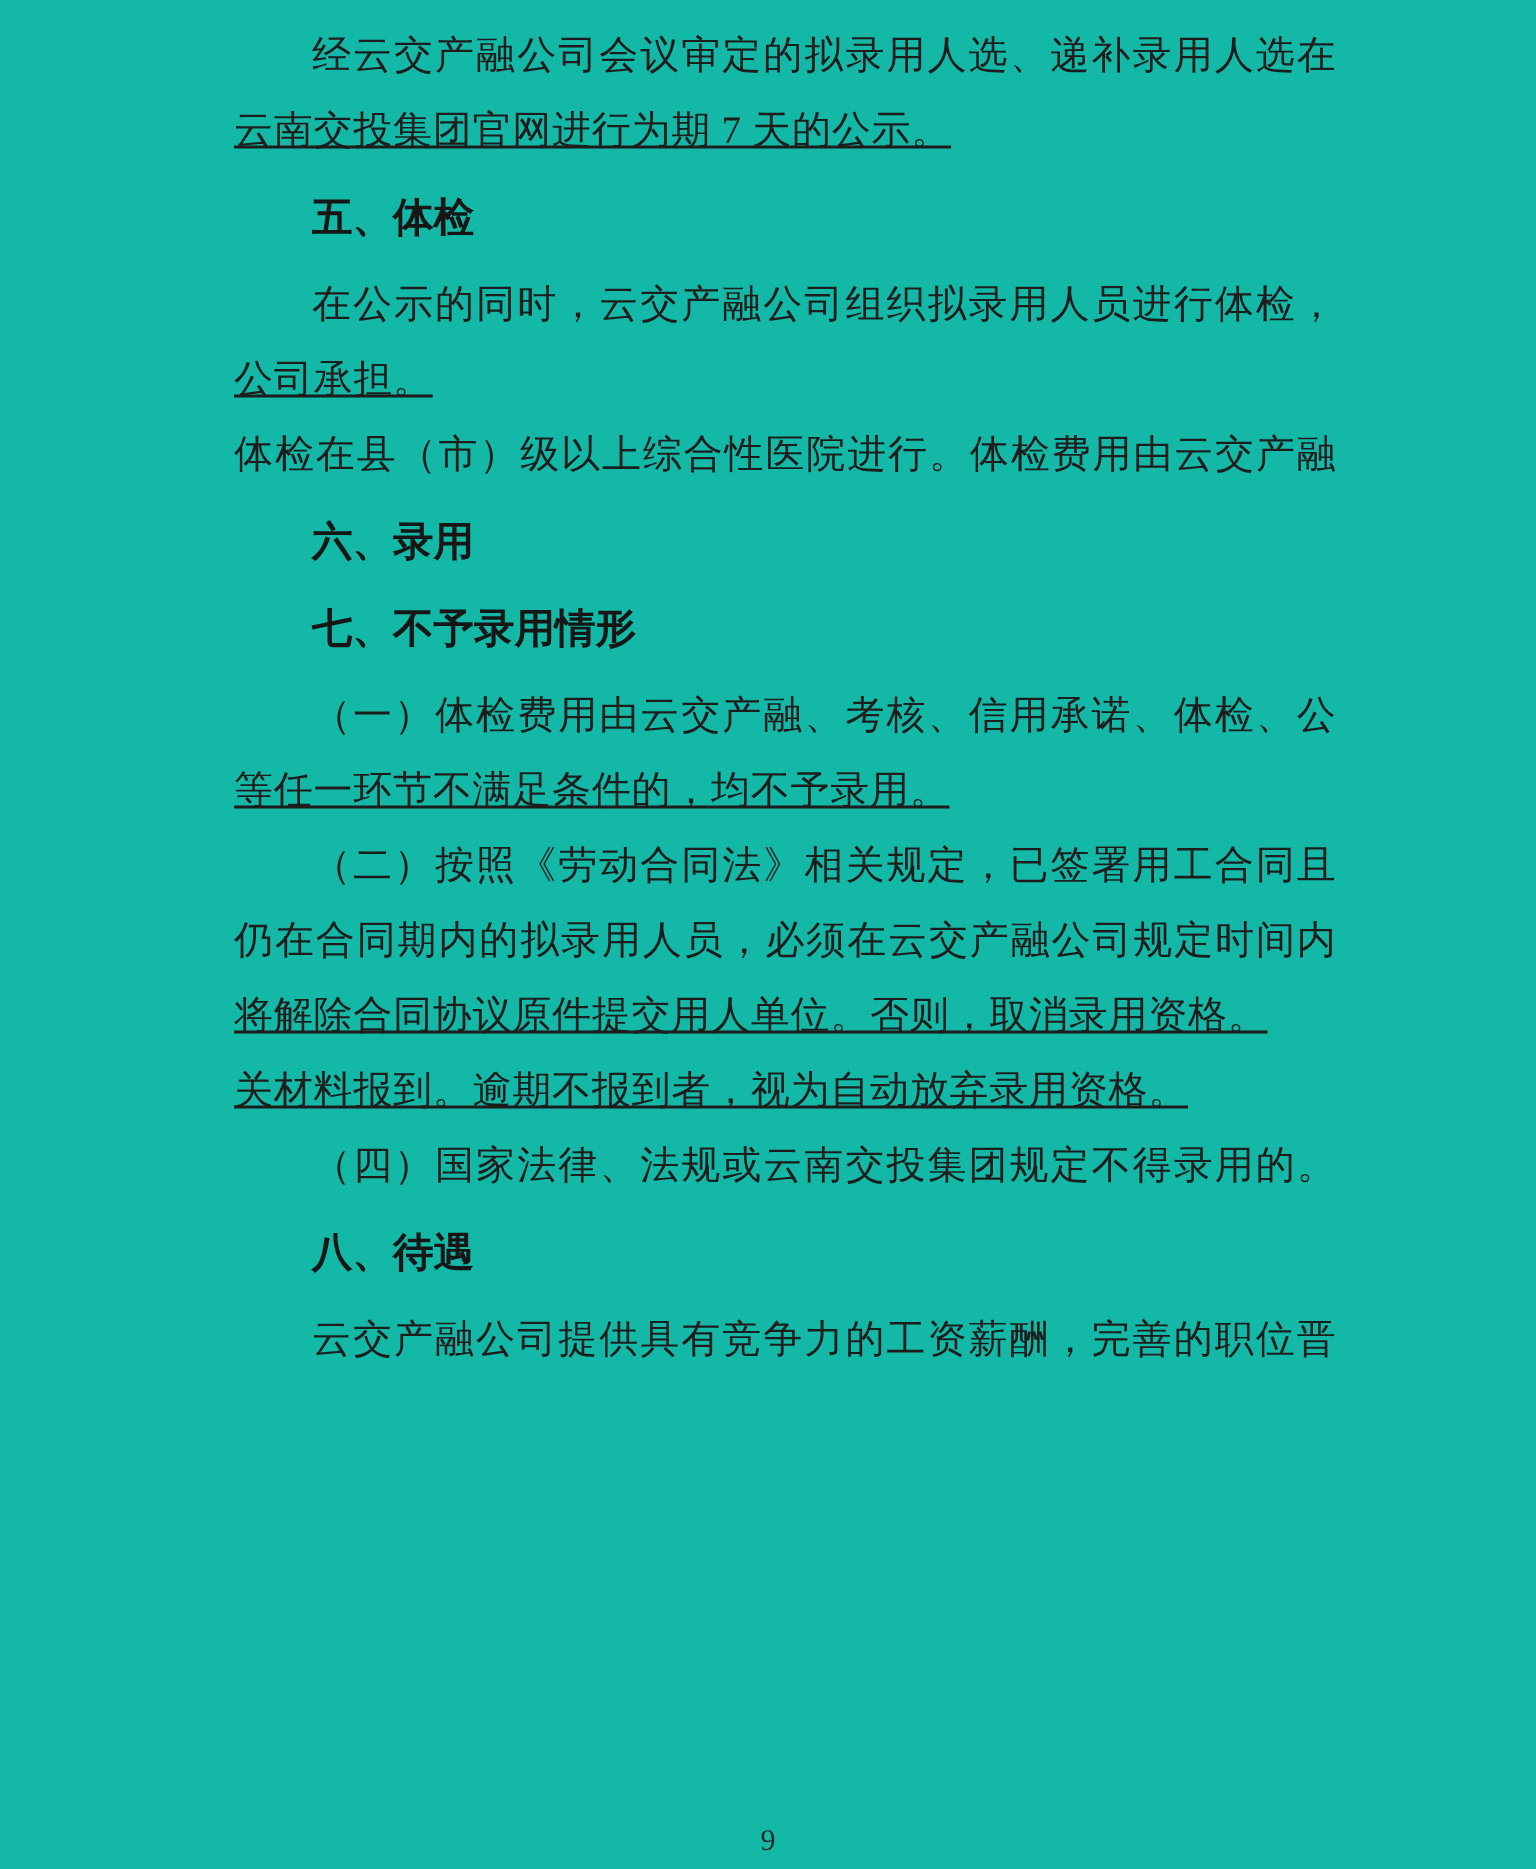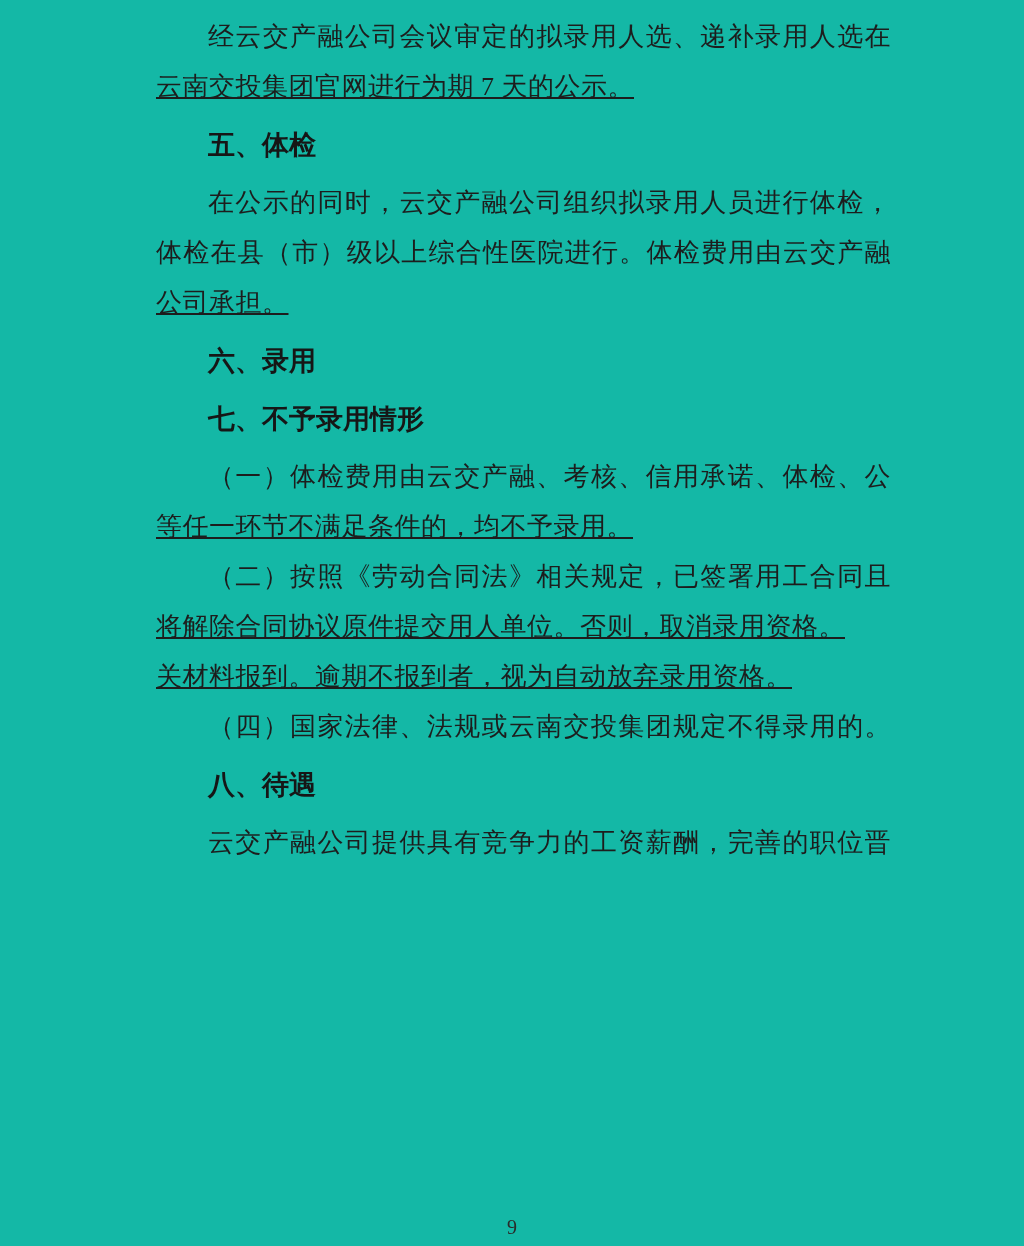--- a/index.html
+++ b/index.html
@@ -69,36 +69,37 @@
 
     <div class="para">
       <div class="line first">经云交产融公司会议审定的拟录用人选、递补录用人选在</div>
       <div class="line end">云南交投集团官网进行为期 7 天的公示。</div>
     </div>
 
     <div class="heading">五、体检</div>
 
     <div class="para">
       <div class="line first">在公示的同时，云交产融公司组织拟录用人员进行体检，</div>
+      <div class="line end">公司承担。</div>
       <div class="line">体检在县（市）级以上综合性医院进行。体检费用由云交产融</div>
-      <div class="line end">公司承担。</div>
     </div>
 
     <div class="heading">六、录用</div>
 
 
     <div class="heading">七、不予录用情形</div>
 
     <div class="para">
       <div class="line first">（一）体检费用由云交产融、考核、信用承诺、体检、公示</div>
       <div class="line end">等任一环节不满足条件的，均不予录用。</div>
     </div>
 
     <div class="para">
       <div class="line first">（二）按照《劳动合同法》相关规定，已签署用工合同且</div>
+      <div class="line">仍在合同期内的拟录用人员，必须在云交产融公司规定时间内</div>
       <div class="line end">将解除合同协议原件提交用人单位。否则，取消录用资格。</div>
     </div>
 
     <div class="para">
       <div class="line end">关材料报到。逾期不报到者，视为自动放弃录用资格。</div>
     </div>
 
     <div class="para">
       <div class="line first">（四）国家法律、法规或云南交投集团规定不得录用的。</div>
     </div>

